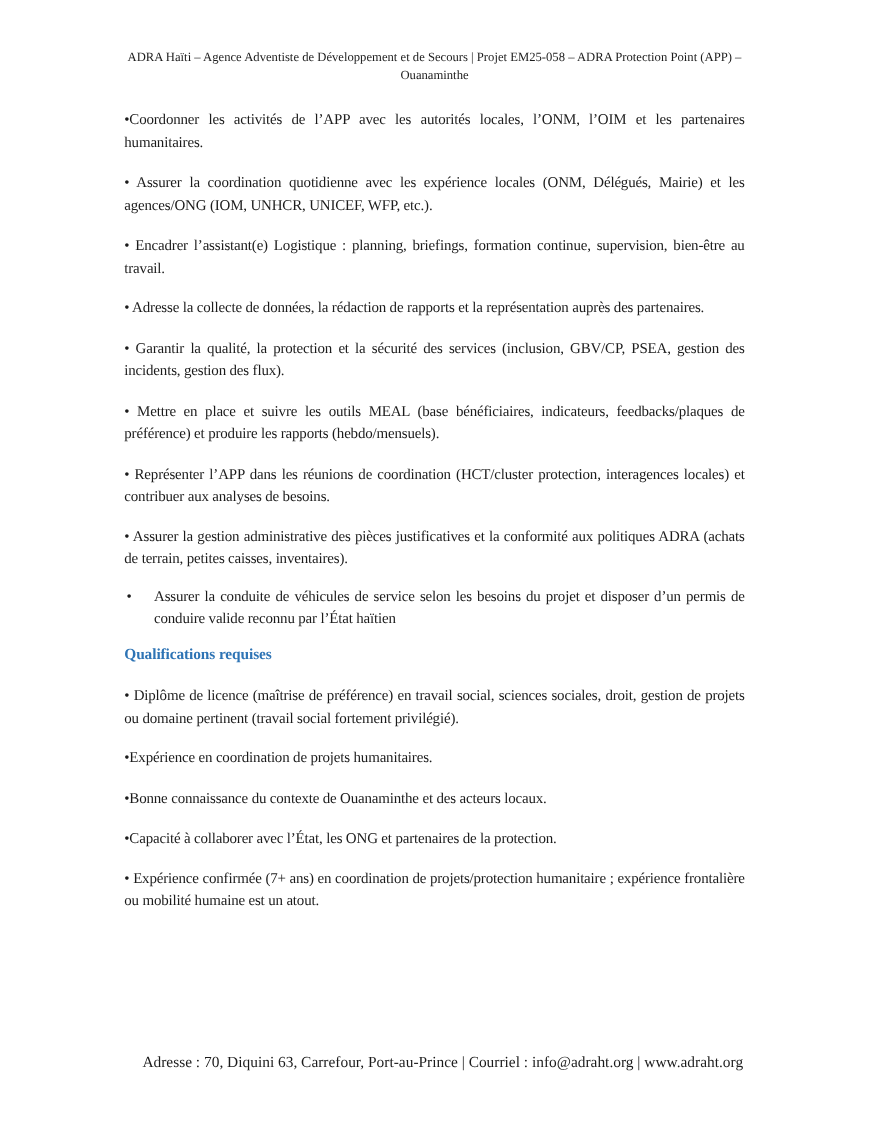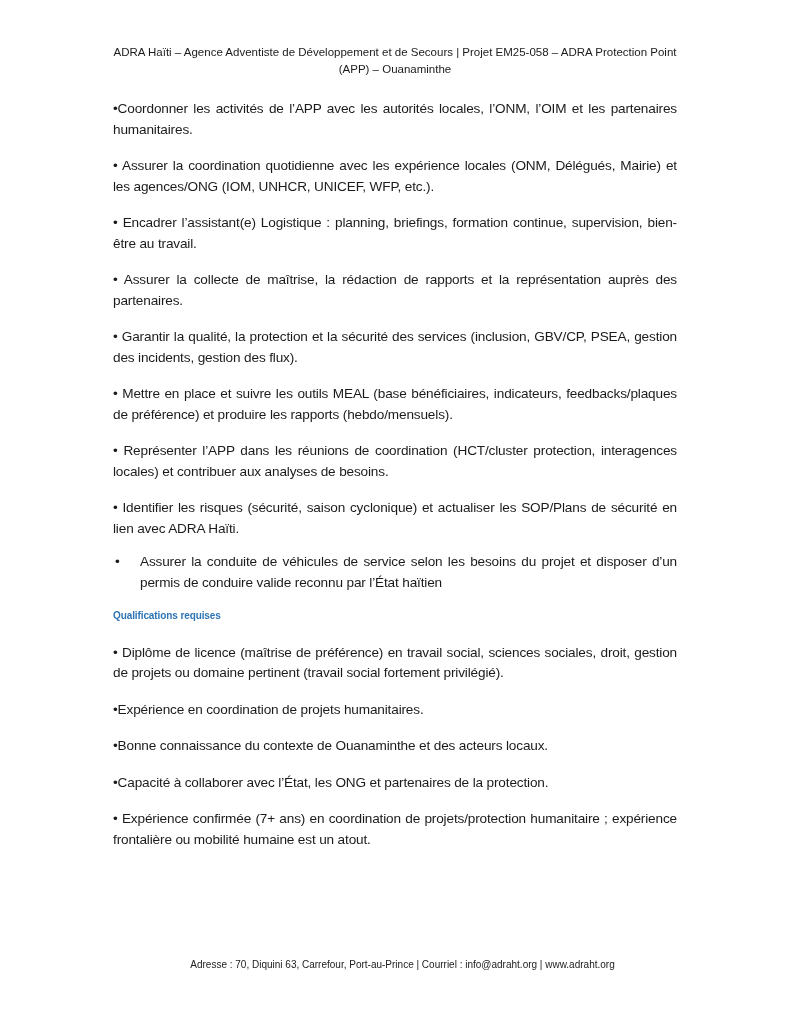--- a/index.html
+++ b/index.html
@@ -11,21 +11,21 @@
   html, body {
     margin: 0;
     padding: 0;
     background: #ffffff;
   }
   .page {
     position: relative;
     width: 791px;
     height: 1024px;
     background: var(--page_background);
-    font-family: Liberation Sans, sans-serif;
+    font-family: Liberation Serif, serif;
     color: var(--text);
     overflow: hidden;
   }
   .content {
     position: absolute;
     left: 113px;
     right: 114px;
     top: 44px;
   }
   .doc-header {
@@ -50,54 +50,54 @@
     letter-spacing: -0.15px;
     text-align: justify;
     margin: 0 0 13px 0;
   }
   .list-item .bullet {
     position: absolute;
     left: 2px;
     top: 0;
   }
   .qual-heading {
-    font-size: 10px;
+    font-size: 14px;
     font-weight: bold;
     color: var(--accent);
     letter-spacing: -0.1px;
     margin: 0 0 6px 0;
     line-height: 20.5px;
   }
   .doc-footer {
     position: absolute;
     left: 14px;
     right: 0;
     top: 959px;
     text-align: center;
-    font-size: 10px;
+    font-size: 14px;
     color: var(--text);
   }
 </style>
 </head>
 <body>
 
 <div class="page">
   <div class="content">
 
     <div class="doc-header">ADRA Haïti – Agence Adventiste de Développement et de Secours | Projet EM25-058 – ADRA Protection Point (APP) – Ouanaminthe</div>
 
     <div>
       <p class="para">•Coordonner les activités de l’APP avec les autorités locales, l’ONM, l’OIM et les partenaires humanitaires.</p>
       <p class="para">• Assurer la coordination quotidienne avec les expérience locales (ONM, Délégués, Mairie) et les agences/ONG (IOM, UNHCR, UNICEF, WFP, etc.).</p>
       <p class="para">• Encadrer l’assistant(e) Logistique : planning, briefings, formation continue, supervision, bien-être au travail.</p>
-      <p class="para">• Assurer la collecte de maîtrise, la rédaction de rapports et la représentation auprès des partenaires.</p>
+      <p class="para">• Adresse la collecte de données, la rédaction de rapports et la représentation auprès des partenaires.</p>
       <p class="para">• Garantir la qualité, la protection et la sécurité des services (inclusion, GBV/CP, PSEA, gestion des incidents, gestion des flux).</p>
       <p class="para">• Mettre en place et suivre les outils MEAL (base bénéficiaires, indicateurs, feedbacks/plaques de préférence) et produire les rapports (hebdo/mensuels).</p>
       <p class="para">• Représenter l’APP dans les réunions de coordination (HCT/cluster protection, interagences locales) et contribuer aux analyses de besoins.</p>
-      <p class="para">• Identifier les risques (sécurité, saison cyclonique) et actualiser les SOP/Plans de sécurité en lien avec ADRA Haïti.</p>
+      <p class="para">• Assurer la gestion administrative des pièces justificatives et la conformité aux politiques ADRA (achats de terrain, petites caisses, inventaires).</p>
 
       <div class="list-item">
         <span class="bullet">•</span>
         <span>Assurer la conduite de véhicules de service selon les besoins du projet et disposer d’un permis de conduire valide reconnu par l’État haïtien</span>
       </div>
     </div>
 
     <div>
       <h2 class="qual-heading">Qualifications requises</h2>
       <p class="para">• Diplôme de licence (maîtrise de préférence) en travail social, sciences sociales, droit, gestion de projets ou domaine pertinent (travail social fortement privilégié).</p>

